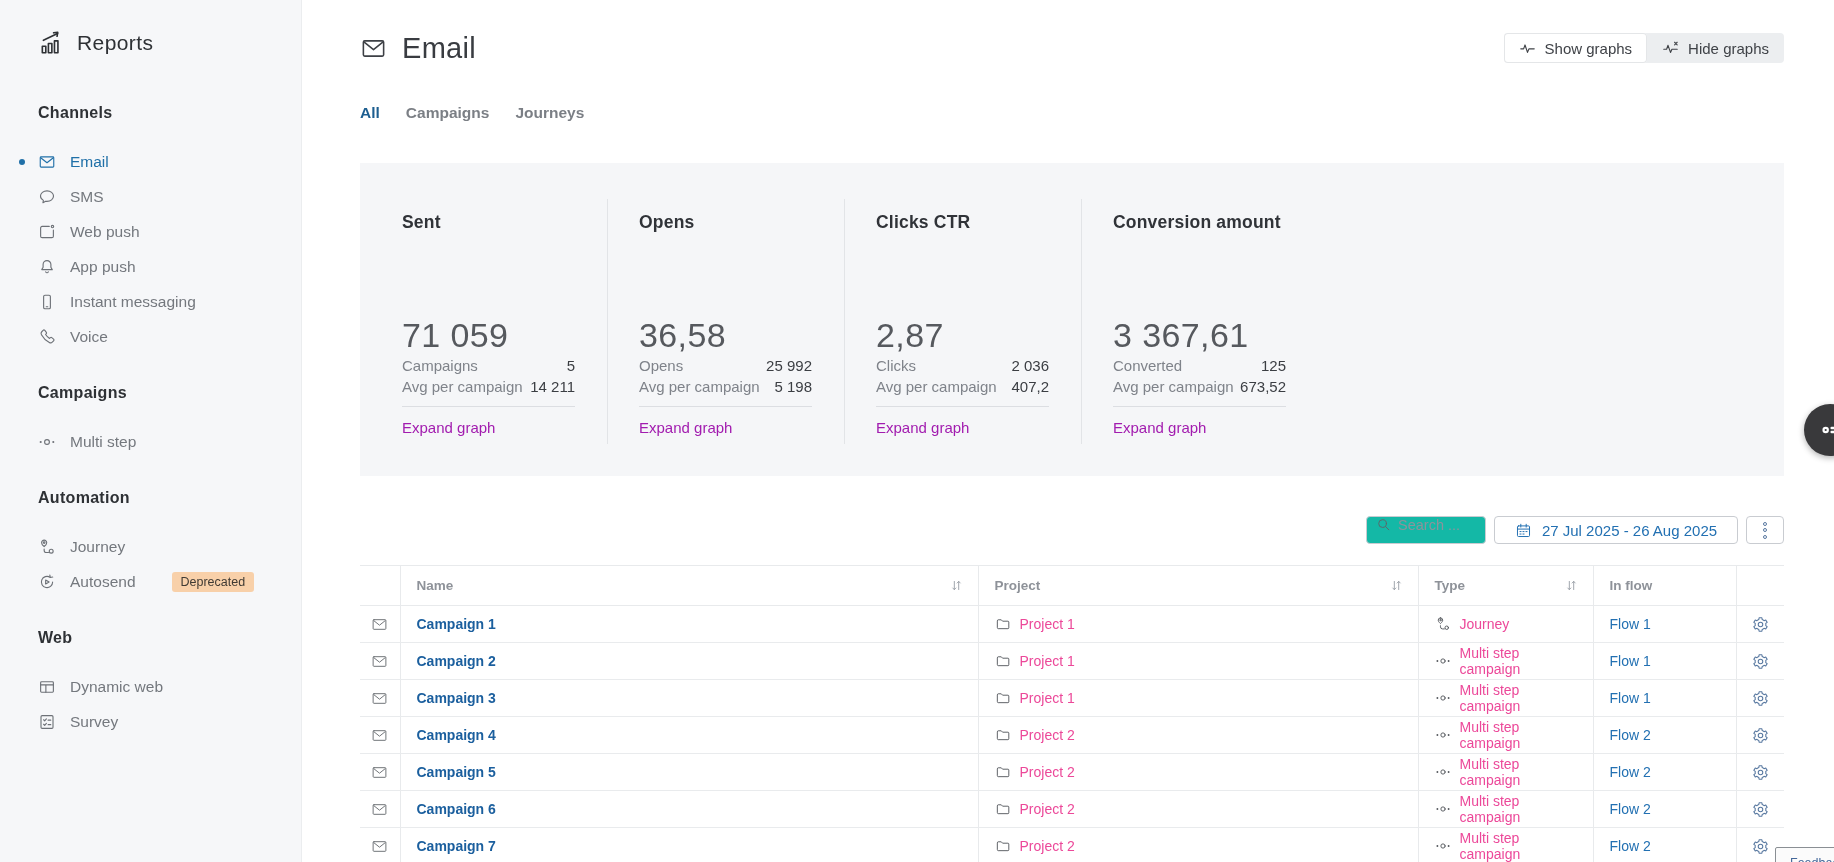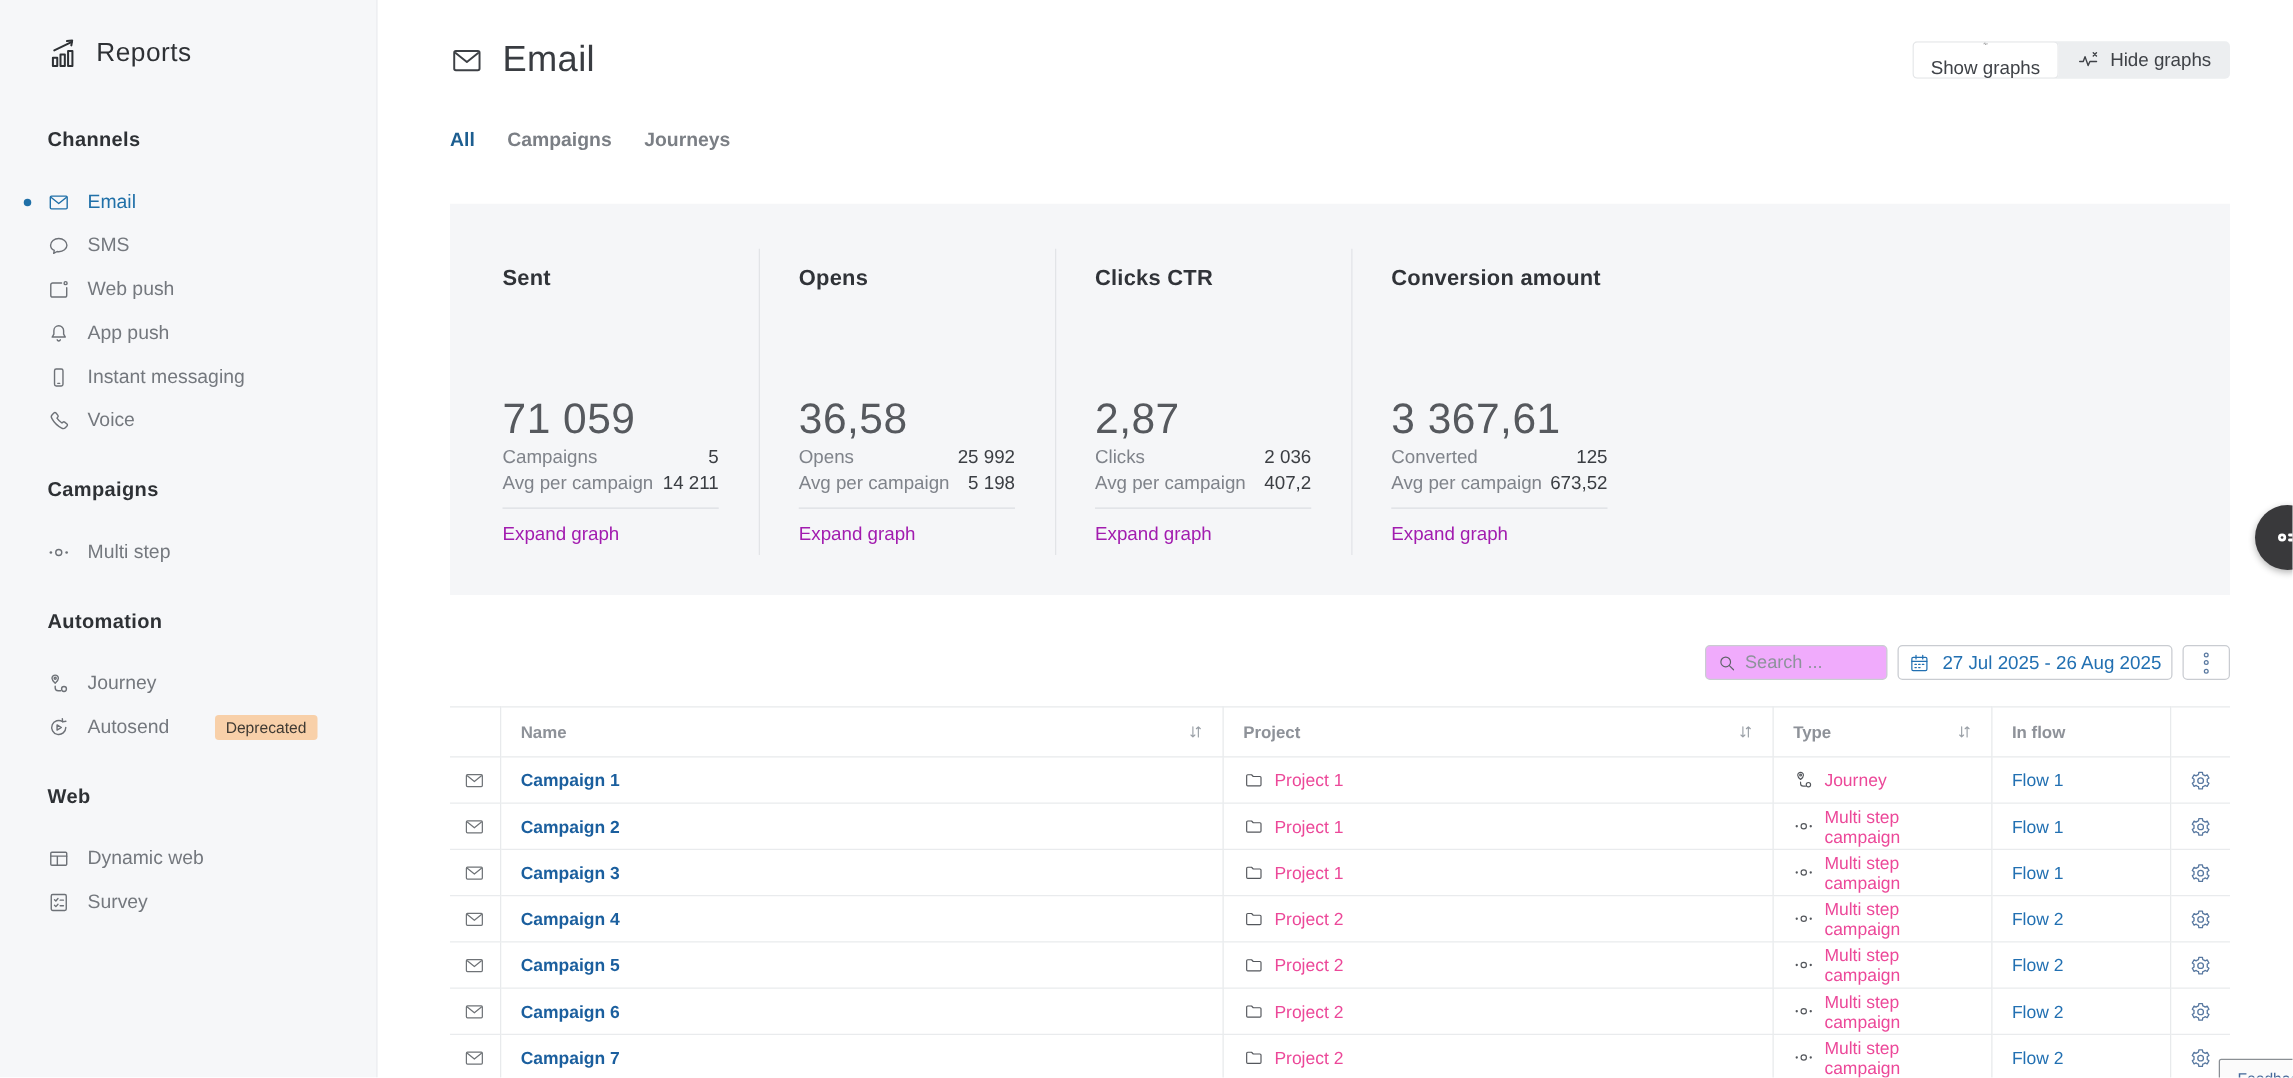--- a/index.html
+++ b/index.html
@@ -33,21 +33,21 @@
   
   .main { position:absolute; left:302px; top:0; right:0; bottom:0; padding:0 50px 0 58px; }
 
   .main-header { margin-top:30px; display:flex; align-items:center; height:36px; }
   .page-title-wrap { display:flex; align-items:center; gap:15px; color:#393c41; }
   .page-title-wrap .icn { width:27px; height:27px; color:#3d4045; stroke-width:1.4; }
   .page-title { font-size:29px; font-weight:400; letter-spacing:.3px; }
 
   .seg-control { margin-left:auto; display:flex; height:30px; background:#eceef0; border-radius:4px; font-size:15px; color:#3f4247; }
   .seg { display:flex; align-items:center; gap:9px; padding:0 15px; border-radius:4px; cursor:pointer; }
-  .seg.active { background:#fff; box-shadow:0 0 0 1px #e4e6e8 inset;flex-direction:column; }
+  .seg.active { background:#fff; box-shadow:0 0 0 1px #e4e6e8 inset; }
   .seg .icn { width:17px; height:17px; stroke-width:1.6; }
 
   .tabs { margin-top:38px; display:flex; gap:26px; font-size:15.5px; font-weight:700; }
   .tab { color:#7b7f85; cursor:pointer; }
   .tab.active { color:#1d5e90; }
 
   
   .stats { margin-top:41px; height:313px; background:#f5f6f8; display:flex; }
   .stats-pad { width:42px; }
   .stat-col { width:173px; padding-top:49px; }
@@ -55,25 +55,25 @@
   .stat-value { margin-top:84px; font-size:34px; line-height:36px; font-weight:400; color:#56595e; letter-spacing:.4px; }
   .stat-rows { margin-top:3px; }
   .stat-row { display:flex; justify-content:space-between; font-size:15px; line-height:20.5px; }
   .stat-row .lbl { color:#7f838a; }
   .stat-row .val { color:#3b3e43; }
   .stat-expand { margin-top:9px; padding-top:12px; border-top:1px solid #dcdee2; font-size:15px; color:#a21caf; cursor:pointer; }
   .vdiv { width:1px; background:#e2e4e7; margin:36px 31px 32px 32px; }
 
   
   .toolbar { margin-top:40px; display:flex; justify-content:flex-end; align-items:center; gap:8px; height:28px; }
-  .search-box { width:146px; height:28px; background:#f0abfc; border:1px solid #c9ccd1; border-radius:4px; display:flex; align-items:center; gap:7px; padding:0 9px; }
+  .search-box { width:120px; height:28px; background:#14b8a6; border:1px solid #c9ccd1; border-radius:4px; display:flex; align-items:flex-start; gap:7px; padding:0 9px; }
   .search-box .icn { width:15px; height:15px; color:#5f6368; flex:none; }
   .search-box input { border:none; outline:none; width:100%; font-size:14.5px; color:#3d4045; font-family:"Liberation Sans", sans-serif; background:transparent; }
   .search-box input::placeholder { color:#8d939b; }
-  .date-btn { width:220px; height:28px; border:1px solid #c9ccd1; border-radius:4px; background:#fff; display:flex; align-items:center; justify-content:center; gap:10px; font-size:15px; color:#2270b2; cursor:pointer; }
+  .date-btn { width:244px; height:28px; border:1px solid #c9ccd1; border-radius:4px; background:#fff; display:flex; align-items:center; justify-content:center; gap:10px; font-size:15px; color:#2270b2; cursor:pointer; }
   .date-btn .icn { width:17px; height:17px; stroke-width:1.4; }
   .kebab-btn { width:38px; height:28px; border:1px solid #c9ccd1; border-radius:4px; background:#fff; display:flex; flex-direction:column; align-items:center; justify-content:center; gap:2.5px; cursor:pointer; }
   .kebab-btn i { width:4px; height:4px; border:1.2px solid #5878a0; border-radius:50%; }
 
   
   table { margin-top:21px; width:100%; border-collapse:collapse; table-layout:fixed; font-size:14px; }
   col.c-icon { width:40px; } col.c-name { width:578px; } col.c-project { width:440px; }
   col.c-type { width:175px; } col.c-flow { width:143px; } col.c-gear { width:48px; }
   thead th {
     height:40px; font-weight:700; font-size:13.5px; color:#8e9299; text-align:left;

